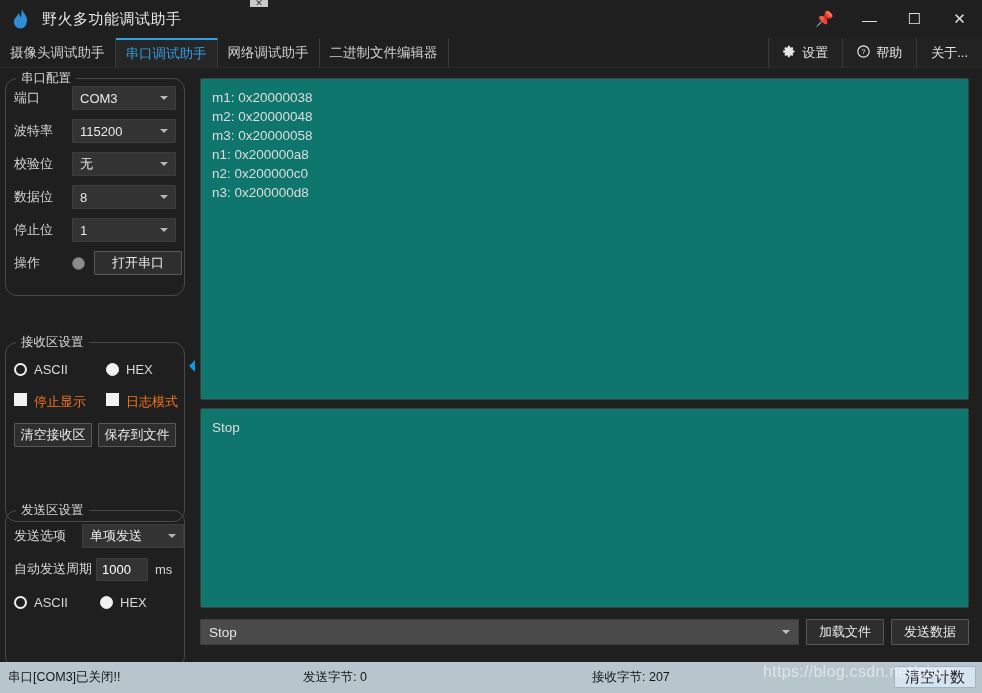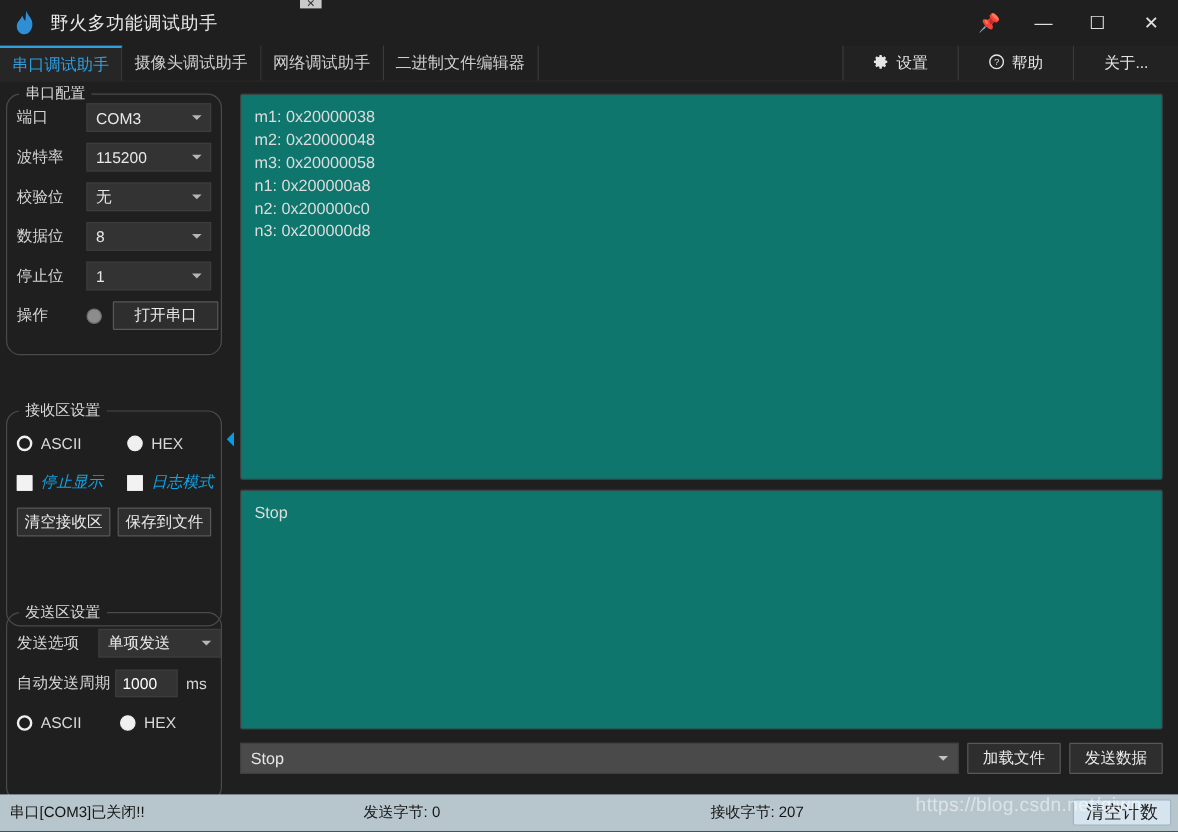--- a/index.html
+++ b/index.html
@@ -38,21 +38,21 @@
     color: #cfcfcf; font-size: 13.5px; background: #1f1f1f;
     border-right: 1px solid #3a3a3a; cursor: default;
   }
   .tab.active {
     color: #2f9fe0; background: #262626;
     border-top: 2px solid #2f9fe0;
     border-right: 1px solid #3a3a3a;
   }
   .toolbar-right { margin-left: auto; display: flex; align-items: stretch; }
   .tool-btn {
-    display: flex; align-items: center; gap: 6px; padding: 0 25px;
+    display: flex; align-items: center; gap: 6px; padding: 0 14px;
     color: #e4e4e4; font-size: 13px; background: #222;
     border-left: 1px solid #3a3a3a; cursor: default;
   }
 
   
   .sidebar {
     position: absolute; left: 0; top: 70px; width: 188px; height: 592px;
     background: #1f1f1f;
   }
   .groupbox {
@@ -96,21 +96,21 @@
 
   .radio { display: flex; align-items: center; gap: 7px; color: #d9d9d9; font-size: 13px; cursor: default; }
   .radio .dot-hollow {
     width: 13px; height: 13px; border-radius: 50%;
     border: 2px solid #f0f0f0; background: transparent;
   }
   .radio .dot-fill {
     width: 13px; height: 13px; border-radius: 50%;
     background: #f0f0f0; border: 1px solid #f0f0f0;
   }
-  .check { display: flex; align-items: center; gap: 7px; color: #0ea5e9; font-size: 13px; cursor: default; font-style: italic; }
+  .check { display: flex; align-items: flex-start; gap: 7px; color: #f97316; font-size: 13px; cursor: default; }
   .check .box { width: 13px; height: 13px; background: #f2f2f2; border: 1px solid #f2f2f2; }
 
   .spin {
     width: 52px; height: 23px; background: #333; border: 1px solid #3d3d3d;
     color: #ffffff; font-size: 13px; display: flex; align-items: center; padding-left: 5px;
   }
 
   
   .splitter {
     position: absolute; left: 188px; top: 70px; width: 8px; height: 592px;
@@ -194,25 +194,25 @@
         <span>☐</span>
       </div>
       <div class="win-btn close">
         <span>✕</span>
       </div>
     </div>
   </div>
   <div class="topnub">✕</div>
 
   <div class="tabbar">
+    <div class="tab">
+      <span>摄像头调试助手</span>
+    </div>
     <div class="tab active">
       <span>串口调试助手</span>
-    </div>
-    <div class="tab">
-      <span>摄像头调试助手</span>
     </div>
     <div class="tab">
       <span>网络调试助手</span>
     </div>
     <div class="tab">
       <span>二进制文件编辑器</span>
     </div>
 
     <div class="toolbar-right">
       <div class="tool-btn">

